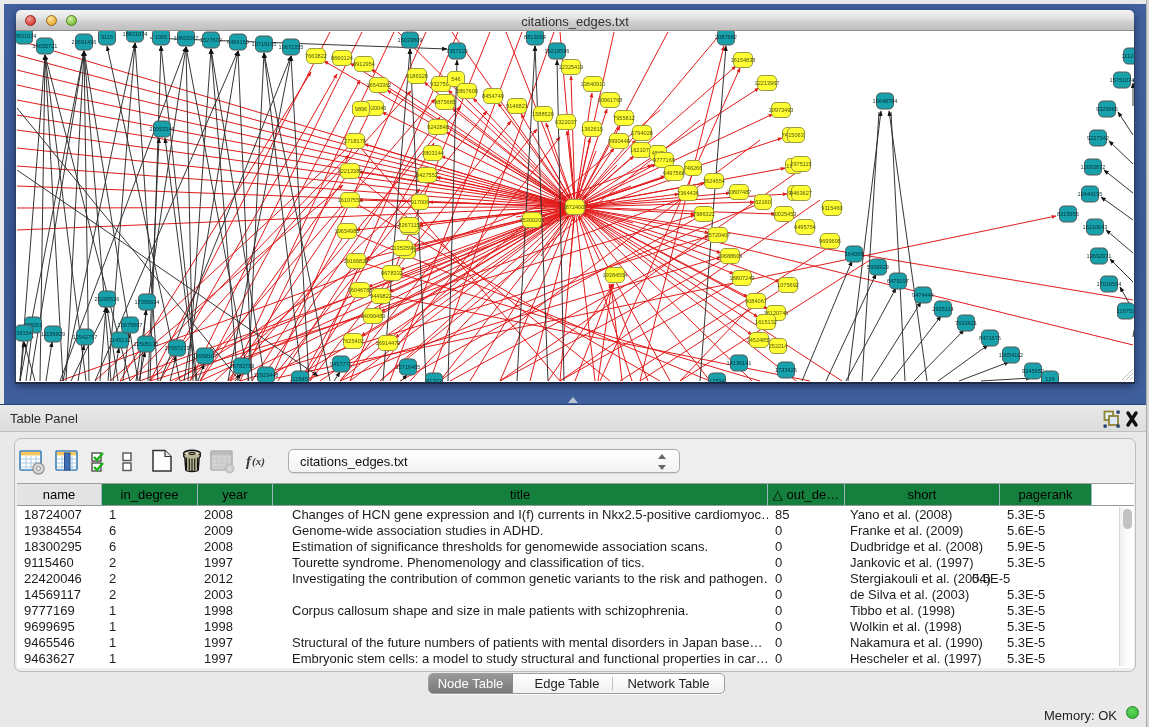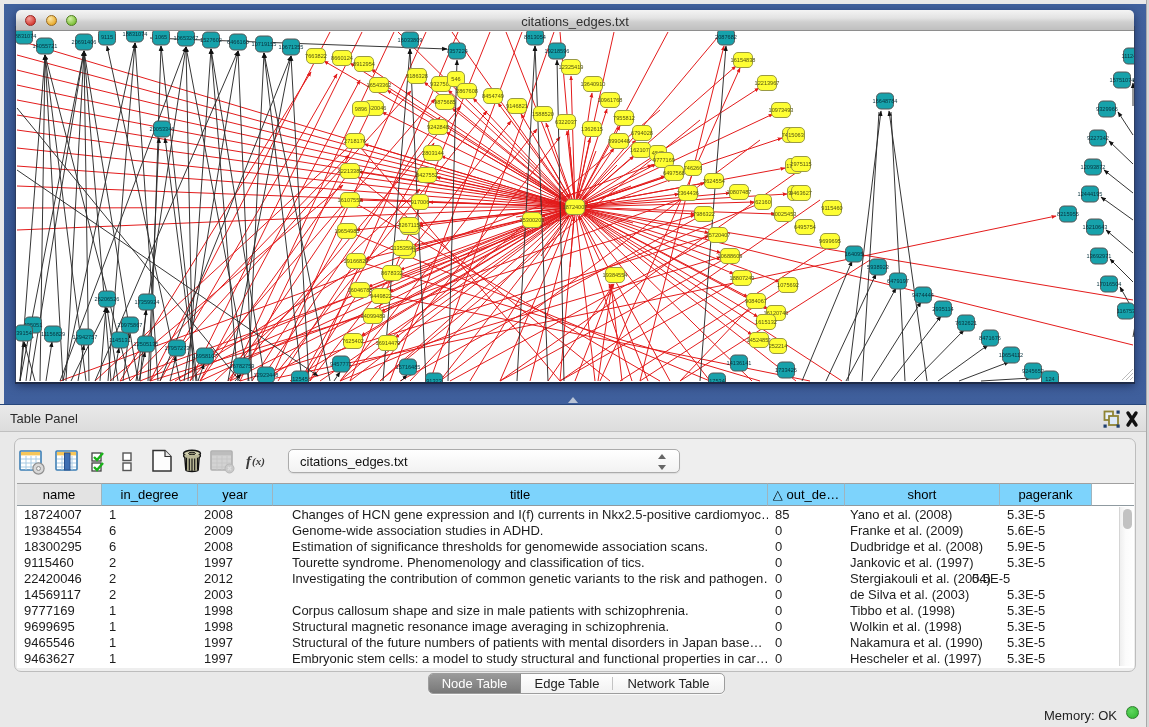--- a/index.html
+++ b/index.html
@@ -7,30 +7,30 @@
 #win { position:absolute; left:16px; top:10px; width:1118px; height:372px; border-radius:5px 5px 0 0; box-shadow:0 3px 10px rgba(0,10,40,.55); }
 #titlebar { position:absolute; left:0; top:0; width:100%; height:21px; border-radius:5px 5px 0 0; background:linear-gradient(180deg,#f4f4f4 0%,#e3e3e3 40%,#cfcfcf 60%,#bfbfbf 100%); border-bottom:1px solid #8e8e8e; }
 #titlebar .t { position:absolute; width:100%; text-align:center; top:4px; font-size:13px; color:#303030; }
 .tl { position:absolute; top:5px; width:11px; height:11px; border-radius:50%; }
 #graphwrap { position:absolute; left:0; top:21px; width:1118px; height:351px; background:#fff; overflow:hidden; }
 #tablepanelhead { position:absolute; left:0; top:404px; width:1149px; height:28px; background:linear-gradient(180deg,#e9e9e9,#dcdcdc); border-top:1px solid #27477c; border-bottom:1px solid #c0c0c0; }
 #tablepanelhead .t { position:absolute; left:10px; top:6px; font-size:13px; color:#2b2b2b; }
 #container { position:absolute; left:14px; top:438px; width:1122px; height:234px; background:#eeeeee; border:1px solid #bdbdbd; border-radius:7px; }
 #combo { position:absolute; left:288px; top:449px; width:392px; height:24px; background:linear-gradient(180deg,#ffffff,#f2f2f2); border:1px solid #ababab; border-radius:5px; box-shadow:0 1px 1px rgba(0,0,0,.08); }
 #combo .t { position:absolute; left:11px; top:4px; font-size:13px; color:#111; }
-.thead { position:absolute; top:483px; height:23px; background:#7dd3fc; border-top:1px solid #a0a0a0; border-bottom:1px solid #8f9aa0; border-right:1px solid #9fb4be; font-size:13px; color:#000; text-align:center; line-height:22px; }
+.thead { position:absolute; top:483px; height:23px; background:#15803d; border-top:1px solid #a0a0a0; border-bottom:1px solid #8f9aa0; border-right:1px solid #9fb4be; font-size:13px; color:#000; text-align:center; line-height:22px; }
 #tbody { position:absolute; left:17px; top:506px; width:1117px; height:162px; background:#fff; }
 .trow { position:absolute; left:0; width:1134px; height:16px; font-size:13px; color:#1c1c1c; }
 .trow span { position:absolute; top:1px; white-space:nowrap; }
 .ell { overflow:hidden; text-overflow:clip; }
 #scrollbar { position:absolute; left:1119px; top:507px; width:15px; height:159px; background:linear-gradient(90deg,#efefef,#fbfbfb 40%,#ffffff); border-left:1px solid #d5d5d5; }
 #thumb { position:absolute; left:2.5px; top:2px; width:9px; height:20px; border-radius:5px; background:#c2c2c2; }
 #tabs { position:absolute; left:428px; top:673px; width:297px; height:21px; border:1px solid #9d9d9d; border-radius:5px; background:linear-gradient(180deg,#ffffff,#f1f1f1); box-shadow:0 1px 0 rgba(255,255,255,.7); font-size:13px; }
 #tabs .seg { position:absolute; top:0; height:19px; line-height:19px; text-align:center; color:#222; }
-#seg1 { left:0; width:92px; background:linear-gradient(180deg,#9a9a9a,#787878); color:#fff !important; border-radius:4px 0 0 4px; border-right:1px solid #8a8a8a; }
+#seg1 { left:0; width:84px; background:linear-gradient(180deg,#9a9a9a,#787878); color:#fff !important; border-radius:4px 0 0 4px; border-right:1px solid #8a8a8a; }
 #seg2 { left:93px; width:90px; }
 #seg3 { left:184px; width:111px; }
 .vsep { position:absolute; top:3px; width:1px; height:13px; background:#c3c3c3; }
 #memory { position:absolute; right:32px; top:708px; font-size:13px; color:#222; }
 #memled { position:absolute; right:10px; top:706px; width:13px; height:13px; border-radius:50%; background:radial-gradient(circle at 40% 35%,#5fd75f,#2eb42e); border:1.5px solid #2e7d2e; }
 #rightedge { position:absolute; right:0; top:0; width:3px; height:727px; background:#d7d7d7; border-left:1px solid #a9a9a9; }
 #grip { position:absolute; left:568px; top:397px; width:0; height:0; border-left:5px solid transparent; border-right:5px solid transparent; border-bottom:6px solid #b9c4d6; }
 </style></head>
 <body>
 <div id="stage">
@@ -753,21 +753,20 @@
       <span style="left:204px">1998</span>
 <span style="left:292px;width:476px" class="ell">Corpus callosum shape and size in male patients with schizophrenia.</span>
       <span style="left:775px">0</span>
 <span style="left:850px">Tibbo et al. (1998)</span>
       <span style="left:1007px">5.3E-5</span>
     </div>
 <div class="trow" style="top:618px">
 <span style="left:24px">9699695</span>
       <span style="left:109px">1</span>
       <span style="left:204px">1998</span>
-<span style="left:292px;width:476px" class="ell">Structural magnetic resonance image averaging in schizophrenia.</span>
       <span style="left:775px">0</span>
 <span style="left:850px">Wolkin et al. (1998)</span>
       <span style="left:1007px">5.3E-5</span>
     </div>
 <div class="trow" style="top:634px">
 <span style="left:24px">9465546</span>
       <span style="left:109px">1</span>
       <span style="left:204px">1997</span>
 <span style="left:292px;width:476px" class="ell">Structural of the future numbers of patients with mental disorders in Japan base…</span>
       <span style="left:775px">0</span>

